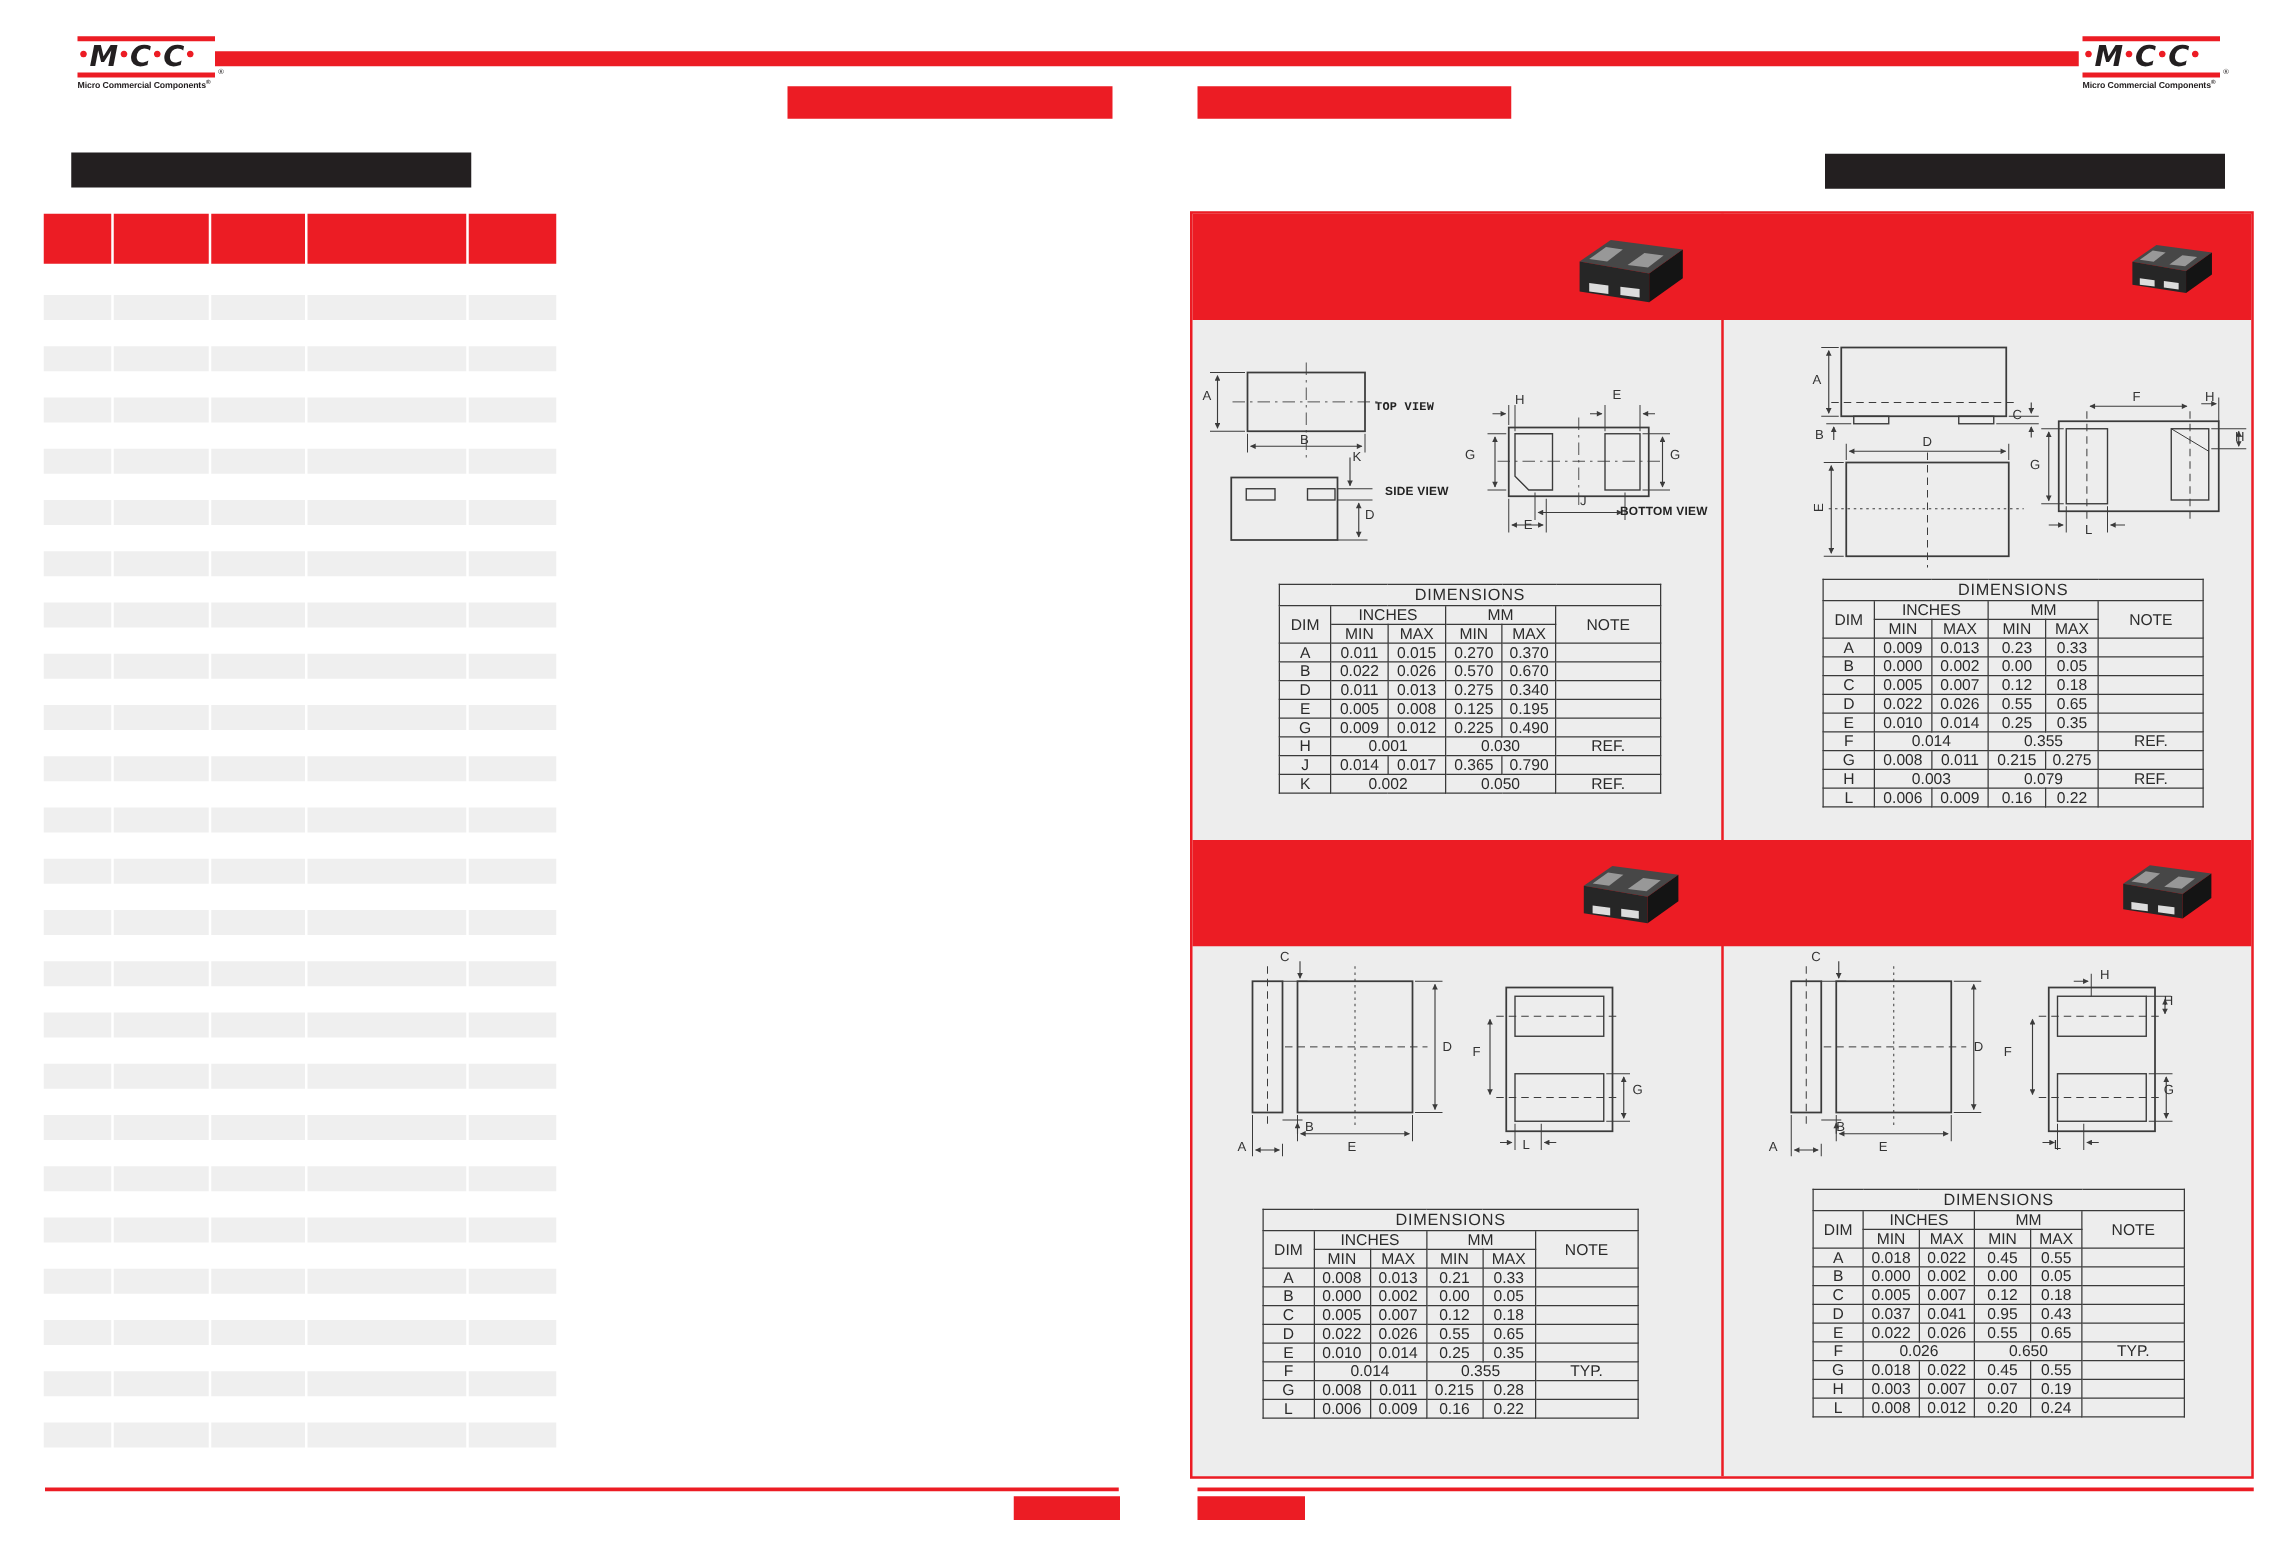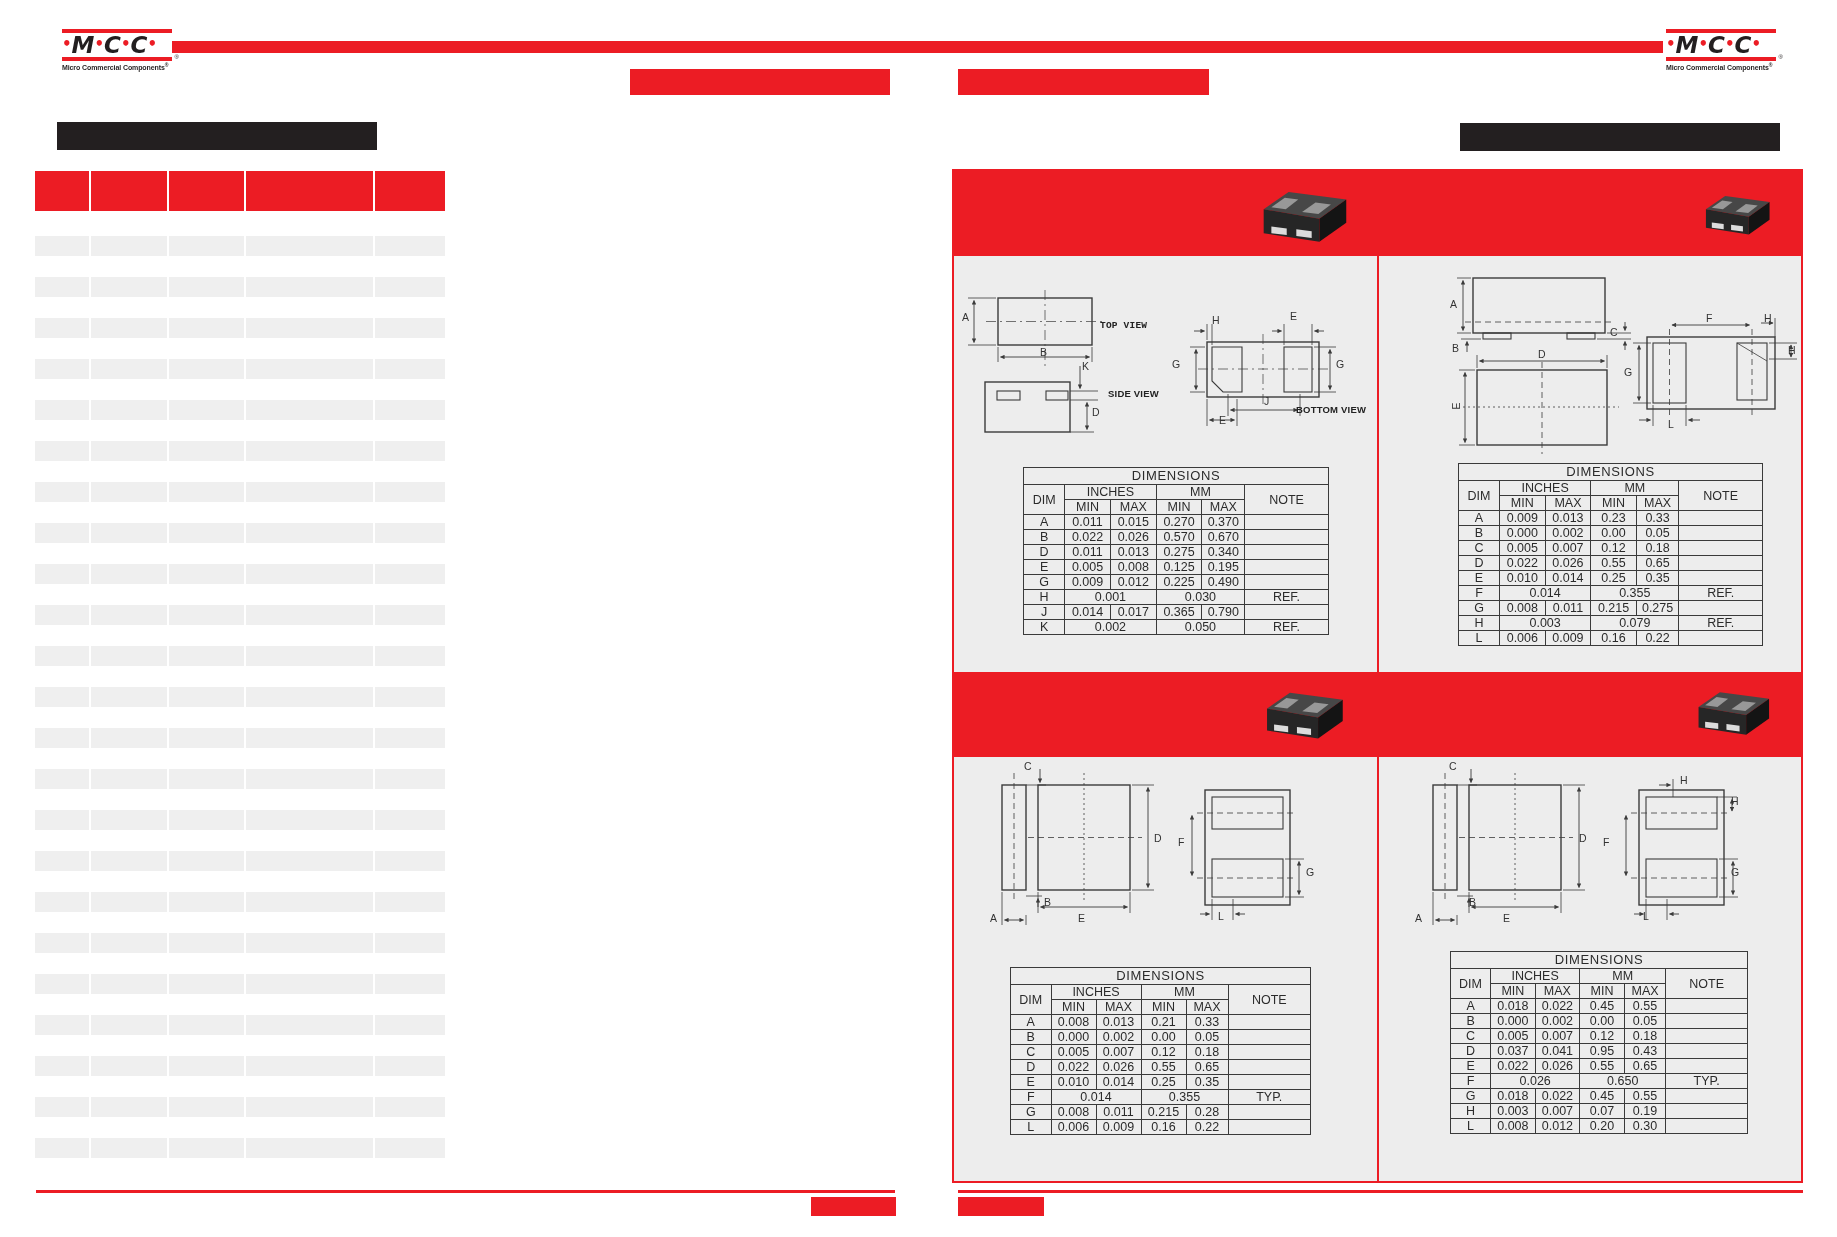--- a/index.html
+++ b/index.html
@@ -824,21 +824,21 @@
             <td>0.007</td>
             <td>0.07</td>
             <td>0.19</td>
             <td></td>
           </tr>
           <tr>
             <td>L</td>
             <td>0.008</td>
             <td>0.012</td>
             <td>0.20</td>
-            <td>0.30</td>
+            <td>0.24</td>
             <td></td>
           </tr>
         </tbody>
       </table>
     </div>
 
   <div class="abs" style="left:0;top:0;width:100%;height:100%;pointer-events:none">
       <span class="dl" style="left: 962px; top: 311px;">A</span>
       <span class="dl" style="left: 1040px; top: 346px;">B</span>
       <span class="dl v" style="left: 1100px; top: 320px; font-family: Liberation Mono, monospace;">TOP VIEW</span>

